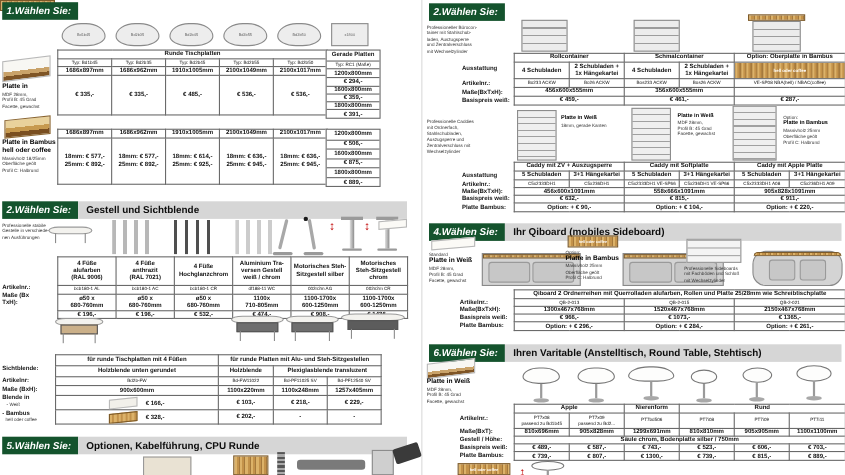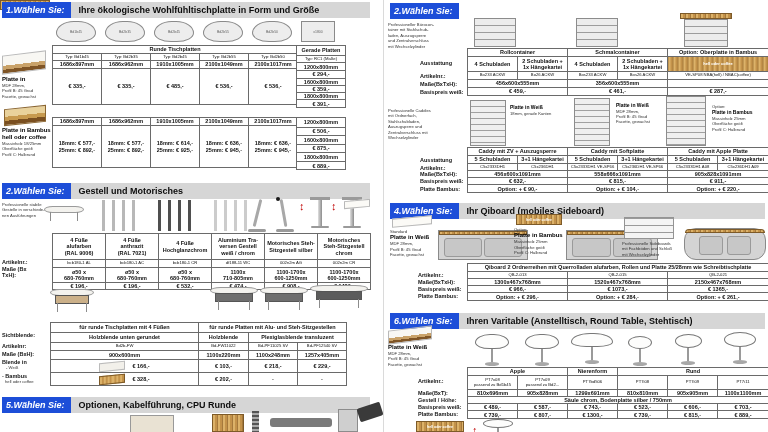--- a/index.html
+++ b/index.html
@@ -1,21 +1,21 @@
 <!DOCTYPE html>
 <html><head>
 <meta charset="utf-8">
 <style>
 *{margin:0;padding:0;box-sizing:border-box}
 html,body{width:768px;height:432px}
 #page{position:relative;width:768px;height:432px;background:#fff;overflow:hidden;
   font-family:"Liberation Sans",sans-serif;color:#141414}
 
 .sec-h{position:absolute;display:flex;height:16px}
-.sec-num{background:#1d4ed8;color:#fff;font-weight:bold;font-style:italic;font-size:9px;
+.sec-num{background:#14532d;color:#fff;font-weight:bold;font-style:italic;font-size:9px;
   line-height:16px;padding:0 6px 0 4px;white-space:nowrap}
 .sec-title{background:#d6d6d6;color:#0d0d0d;font-weight:bold;font-size:9px;line-height:16px;
   padding:0 8px;flex:1;white-space:nowrap;overflow:hidden}
 
 table.tb{position:absolute;border-collapse:collapse;table-layout:fixed;font-size:5.5px;
   text-align:center;color:#111}
 .tb td{border:1px solid #6a6a6a;padding:0;white-space:pre-line;line-height:1.12;overflow:hidden;vertical-align:middle}
 tr.b,.b{font-weight:bold}
 tr.tiny,.tiny{font-size:4.2px;font-weight:normal}
 tr.h7{height:7px}tr.h8{height:8px}tr.h9{height:9px}tr.h10{height:10px}tr.h13{height:13px}
@@ -86,21 +86,20 @@
 .divider{position:absolute;width:1px;background:#dadada}
 </style>
 </head>
 <body>
 
 <div id="page">
   <div class="divider" style="left:383px;top:0;height:432px"></div>
 
   <div class="sec-h" style="left:2px;top:2px;width:368px">
     <span class="sec-num">1.Wählen Sie:</span>
-    <span class="sec-title">Ihre ökologische Wohlfühltischplatte in Form und Größe</span>
   </div>
   <div class="shapes" style="left:56px;top:21px">
     <div class="bean">
         <span>Bd1b45</span>
       </div>
     <div class="bean">
         <span>Bd2b35</span>
       </div>
     <div class="bean">
         <span>Bd2b45</span>
@@ -217,21 +216,21 @@
       <div class="b sh8">1200x800mm</div>
       <div class="b sh86">€ 506,-</div>
       <div class="b sh86">1600x800mm</div>
       <div class="b sh86">€ 875,-</div>
       <div class="b sh86">1800x800mm</div>
       <div class="b sh86">€ 889,-</div>
     </div>
 
   <div class="sec-h" style="left:2px;top:183px;width:368px">
     <span class="sec-num">2.Wählen Sie:</span>
-    <span class="sec-title">Gestell und Motorisches</span>
+    <span class="sec-title">Gestell und Sichtblende</span>
   </div>
   <div class="mlab" style="left:2px;top:202px;width:46px">
       <div>Professionelle stabile</div>
       <div>Gestelle in verschiede-</div>
       <div>nen Ausführungen</div>
     </div>
 
   <div class="deskicon" style="left:44px;top:206px;width:40px">
     <div class="dt"></div>
       <div class="dl"></div>

